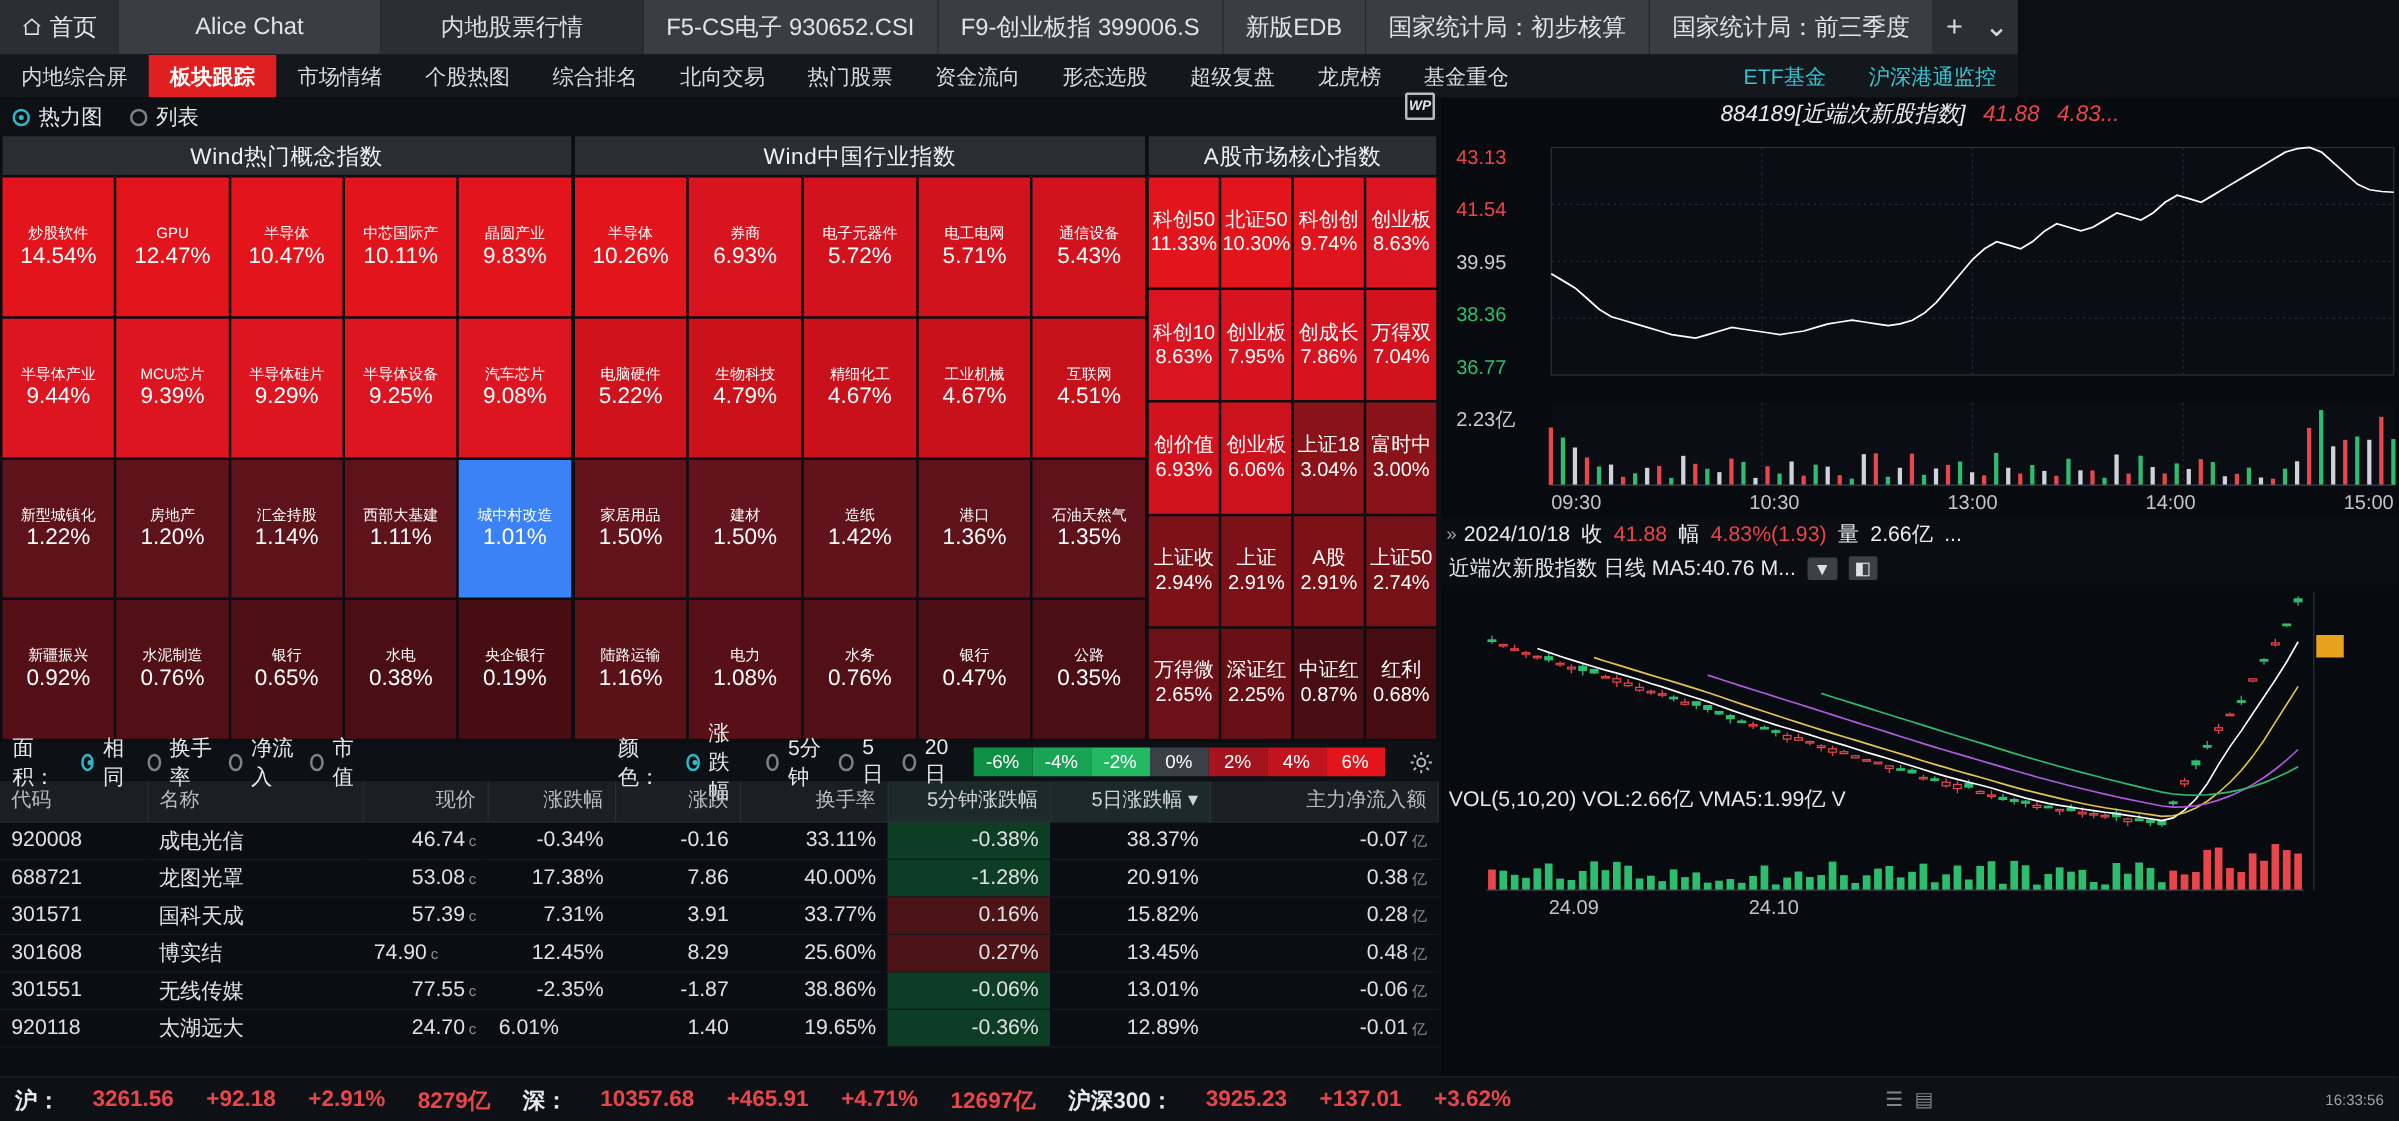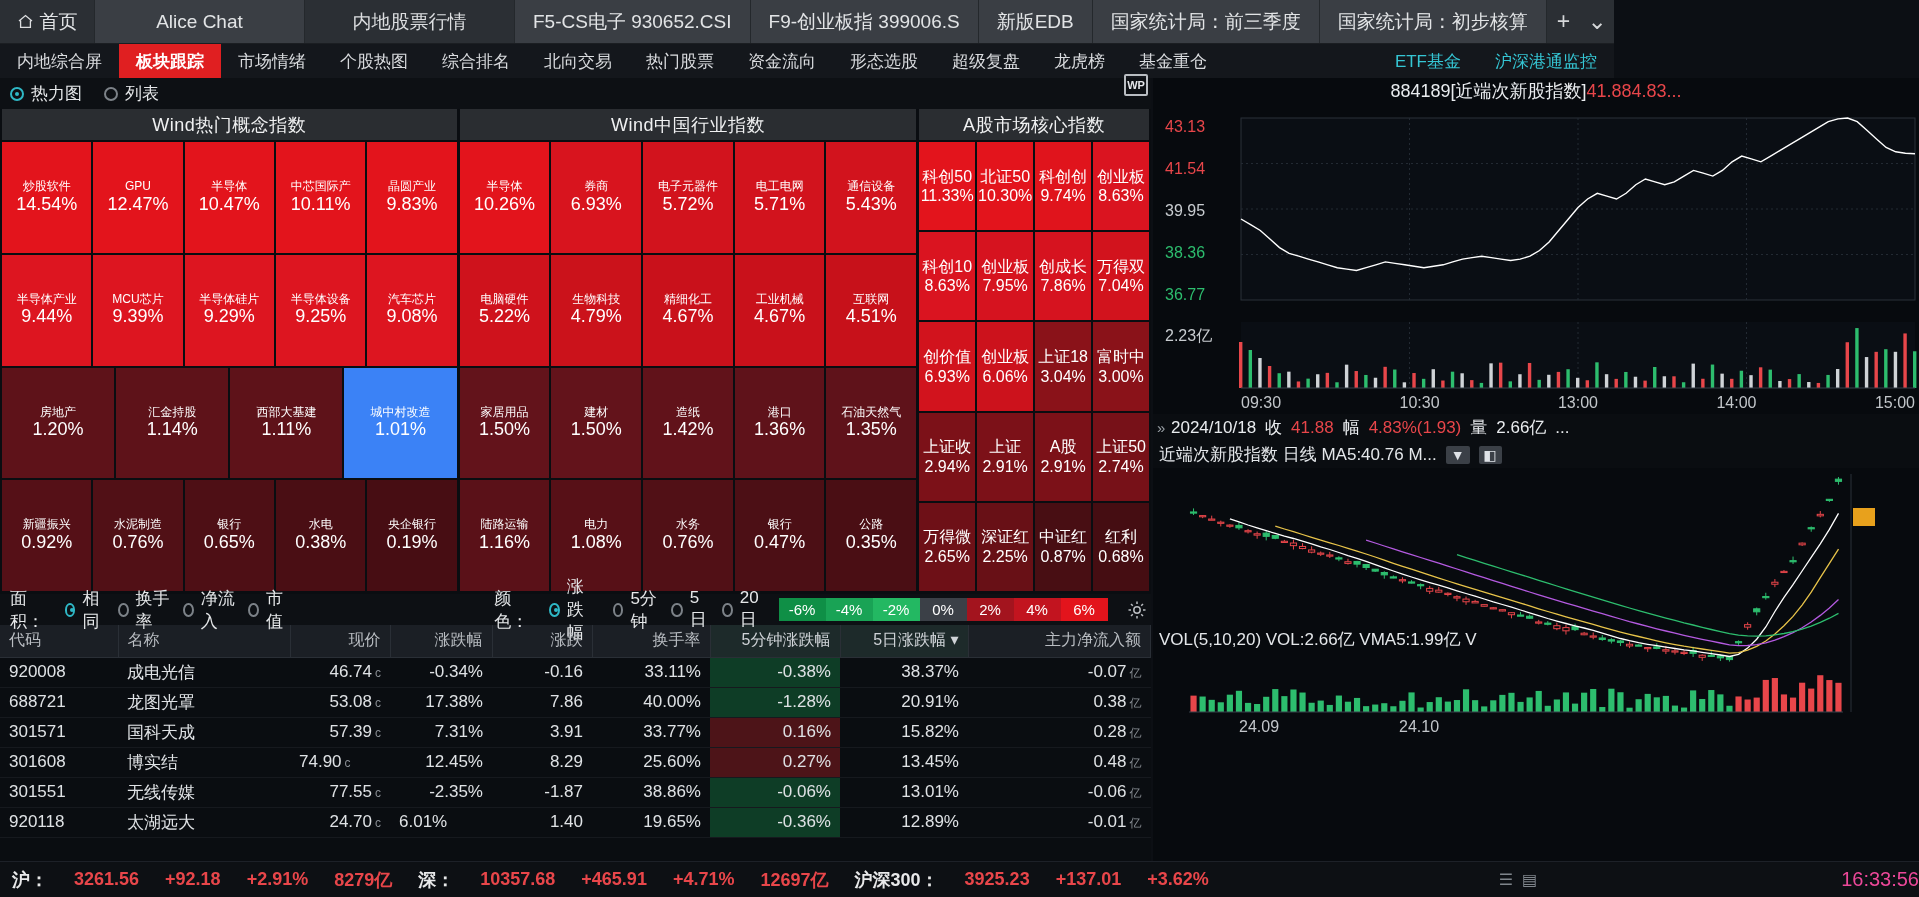--- a/index.html
+++ b/index.html
@@ -104,21 +104,21 @@
     height:30px; font-size:17px; padding:0 9px; border-bottom:1px solid #16191e;
     white-space:nowrap; color:#dfe2e5;
   }
   .up { color:#e8464a; } .dn { color:#2dbd6e; } .neu { color:#e7eaed; }
   .cell-up-bg { background:#4d1418; }
   .cell-dn-bg { background:#0e3d26; }
   .sfx { font-size:12px; color:#8a8f95; margin-left:3px; }
 
   
   .right { position:absolute; left:1153px; top:78px; width:766px; height:783px; background:#070a0e; }
-  .mini-header { height:26px; display:flex; align-items:center; justify-content:center; font-size:18px; }
+  .mini-header { height:26px; display:flex; align-items:center; justify-content:center; gap:14px; font-size:18px;font-style:italic; }
   .mh-code { color:#e9ecef; }
   .mh-val { color:#e8464a; } .mh-pct { color:#e8464a; }
 
   .intraday { position:relative; height:310px; }
   .wp-badge {
     position:absolute; left:-29px; top:-4px; width:24px; height:22px;
     border:2px solid #b9bdc2; border-radius:2px; color:#e5e7ea; font-size:11px;
     display:flex; align-items:center; justify-content:center; font-weight:bold;
   }
   .ylab { position:absolute; font-size:16px; white-space:nowrap; }
@@ -139,21 +139,21 @@
 
   
   .statusbar {
     position:absolute; left:0; bottom:0; width:1919px; height:36px;
     background:#0d1014; display:flex; align-items:center;
     font-size:18px; font-weight:bold; border-top:1px solid #1d2128;
   }
   .sb-lab { color:#e8e9ea; }
   .sb-red { color:#e8464a; }
   .sb-group { display:flex; align-items:center; gap:26px; }
-  .sb-time { margin-left:auto; color:#ec4899; font-weight:normal; font-size:20px; }
+  .sb-time { margin-left:auto; color:#a3a3a3; font-weight:normal; font-size:12px; padding-right:12px; }
   .sb-icons { display:flex; gap:9px; color:#7f858b; font-size:16px; padding-right:14px; }
 </style>
 </head>
 <body>
 
 <div id="app">
 
   <div class="tabbar">
     <div class="tab t-home">
       <span class="home-ico">
@@ -172,24 +172,24 @@
     <div class="tab">
       <span>F5-CS电子 930652.CSI</span>
     </div>
     <div class="tab">
       <span>F9-创业板指 399006.S</span>
     </div>
     <div class="tab">
       <span>新版EDB</span>
     </div>
     <div class="tab">
+      <span>国家统计局：初步核算</span>
+    </div>
+    <div class="tab">
       <span>国家统计局：前三季度</span>
-    </div>
-    <div class="tab">
-      <span>国家统计局：初步核算</span>
     </div>
     <div class="tab-ctrl">
       <span>+</span>
     </div>
     <div class="tab-ctrl">
       <span>⌄</span>
     </div>
     <div class="spacer"></div>
   </div>
 
@@ -295,20 +295,24 @@
               <div class="tile" style="background: rgb(221, 21, 32);">
                 <div class="tname">半导体设备</div>
                 <div class="tval">9.25%</div>
               </div>
               <div class="tile" style="background: rgb(221, 21, 32);">
                 <div class="tname">汽车芯片</div>
                 <div class="tval">9.08%</div>
               </div>
             </div>
             <div class="hrow">
+              <div class="tile" style="background: rgb(94, 18, 25);">
+                <div class="tname">新型城镇化</div>
+                <div class="tval">1.22%</div>
+              </div>
               <div class="tile" style="background: rgb(94, 18, 25);">
                 <div class="tname">房地产</div>
                 <div class="tval">1.20%</div>
               </div>
               <div class="tile" style="background: rgb(94, 18, 25);">
                 <div class="tname">汇金持股</div>
                 <div class="tval">1.14%</div>
               </div>
               <div class="tile" style="background: rgb(94, 18, 25);">
                 <div class="tname">西部大基建</div>

